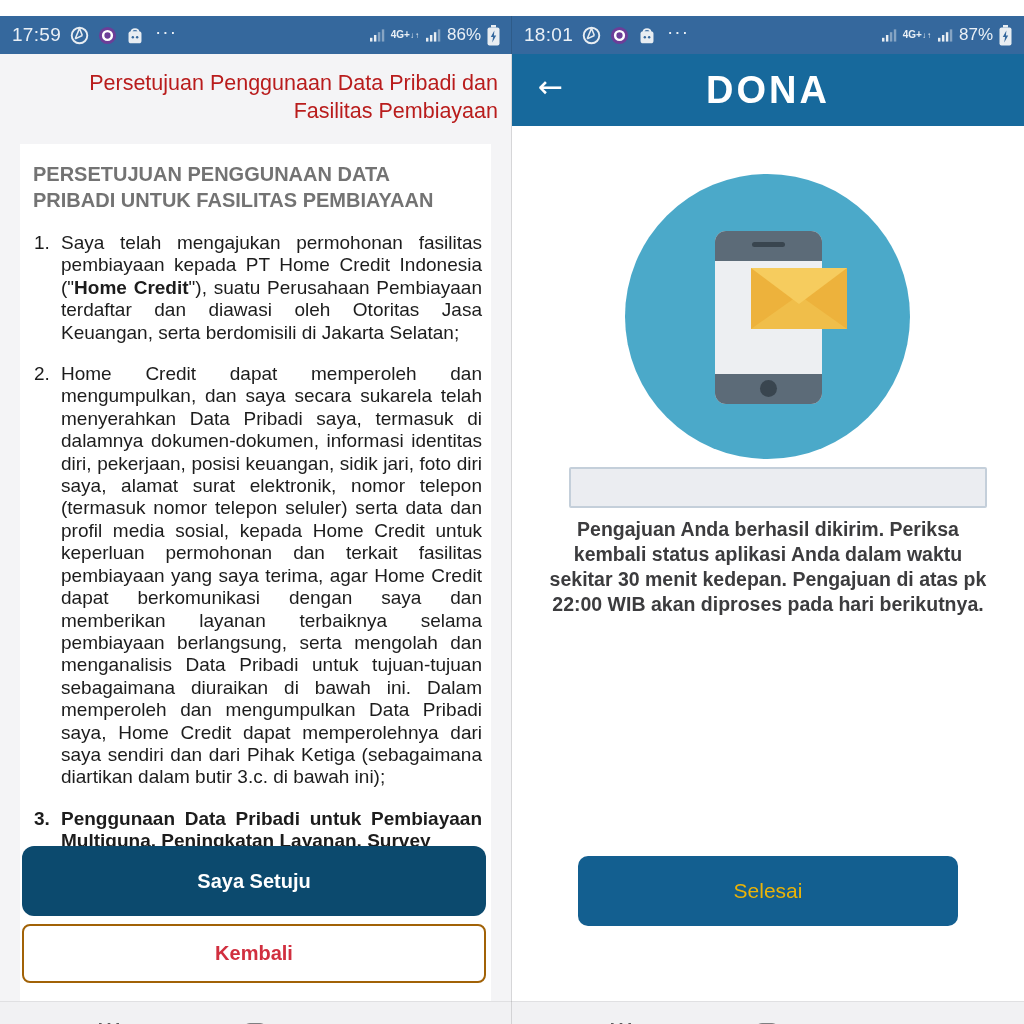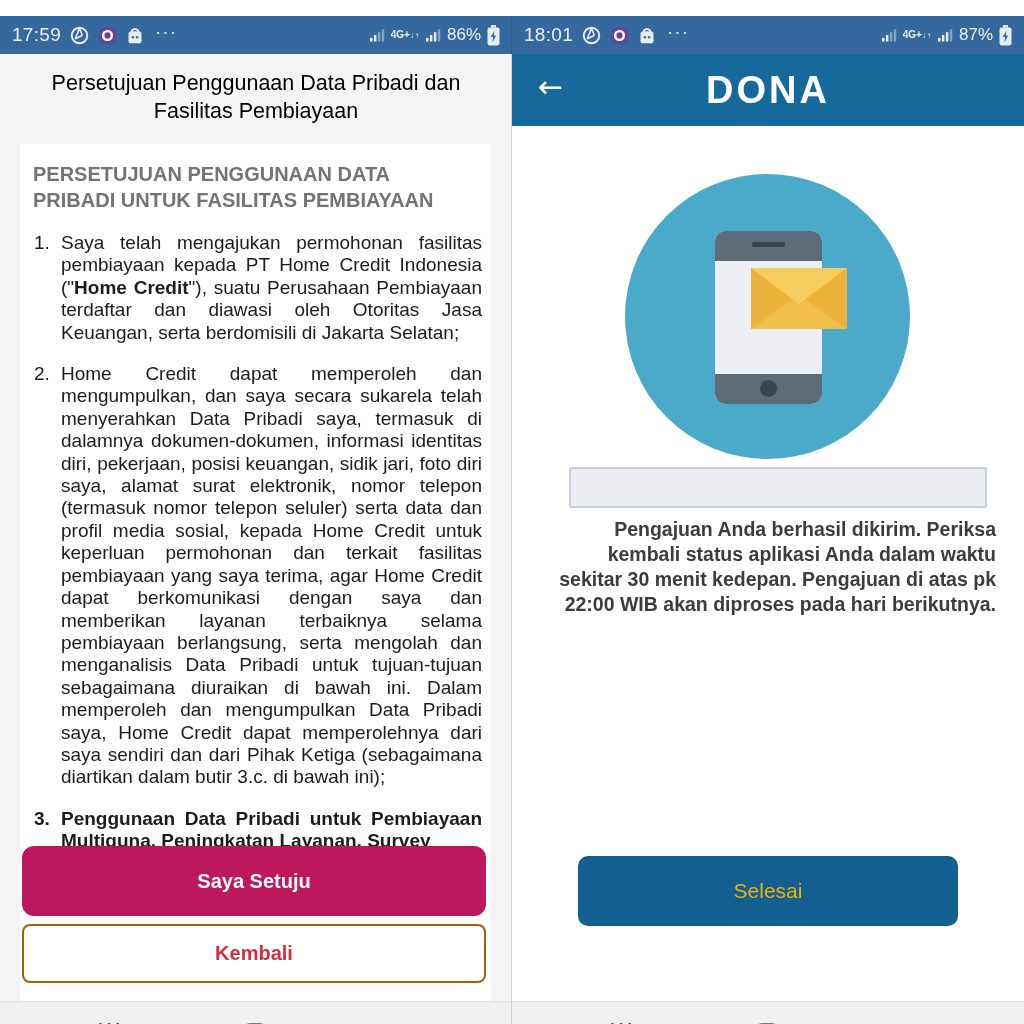--- a/index.html
+++ b/index.html
@@ -20,39 +20,39 @@
   .sb-ic { display:flex; align-items:center; }
   .sb-dots { font-size:19px; letter-spacing:1px; margin-left:2px; padding-bottom:6px; }
   .sb-right { margin-left:auto; display:flex; align-items:center; gap:6px; }
   .sb-net { display:flex; flex-direction:row; align-items:center; line-height:1; }
   .sb-net .g { font-size:10px; font-weight:bold; }
   .sb-net .ar { font-size:8px; letter-spacing:1px; margin-top:1px; }
   .sb-batt-pct { font-size:17px; }
 
   
   .page-title {
-    padding:15px 14px 0; text-align:center; color:#000000;
+    padding:15px 14px 0; text-align:right; color:#b91c1c;
     font-size:21.5px; line-height:28px;
   }
   .terms-card {
     position:absolute; left:20px; top:128px; width:471px; bottom:39px;
     background:#FFFFFF; overflow:hidden; padding:17px 9px 0 13px; box-sizing:border-box;
   }
   .terms-heading {
     font-weight:bold; font-size:20px; line-height:26px; color:#737373; margin-bottom:19px;
   }
   .term {
     position:relative; padding-left:28px; text-align:justify;
     font-size:19px; line-height:22.4px; color:#1C1C1C; margin-bottom:19px;
   }
   .term .num { position:absolute; left:1px; }
   .term.bold { font-weight:bold; }
   .btn-agree {
     position:absolute; left:22px; top:830px; width:464px; height:70px;
-    background:#be185d; border-radius:12px; border:none;
+    background:#0c4a6e; border-radius:12px; border:none;
     color:#FFFFFF; font-weight:bold; font-size:20px;
     display:flex; align-items:center; justify-content:center;
     font-family:"Liberation Sans", sans-serif;
   }
   .btn-back {
     position:absolute; left:22px; top:908px; width:464px; height:59px;
     background:#FFFFFF; border:2px solid #a16207; border-radius:8px; box-sizing:border-box;
     color:#D12F3F; font-weight:bold; font-size:20px;
     display:flex; align-items:center; justify-content:center;
     font-family:"Liberation Sans", sans-serif;
@@ -82,21 +82,21 @@
   .phone .speaker { position:absolute; top:11px; left:37px; width:33px; height:5px; border-radius:3px; background:#39454F; }
   .phone .cap-bottom { position:absolute; bottom:0; left:0; right:0; height:30px; background:#5C6B78; }
   .phone .home { position:absolute; bottom:7px; left:45px; width:17px; height:17px; border-radius:50%; background:#39454F; }
   .envelope { position:absolute; left:239px; top:252px; width:96px; height:61px; }
   .empty-field {
     position:absolute; left:57px; top:451px; width:418px; height:41px; box-sizing:border-box;
     background:#EBEDF1; border:2px solid #C4CFDA; border-radius:2px;
   }
   .result-message {
     position:absolute; left:28px; top:501px; width:456px;
-    text-align:right; font-weight:bold; font-size:19.5px; line-height:25px; color:#3C3C3E;
+    text-align:center; font-weight:bold; font-size:19.5px; line-height:25px; color:#3C3C3E;
   }
   .btn-done {
     position:absolute; left:66px; top:840px; width:380px; height:70px;
     background:#135F90; border:none; border-radius:10px;
     color:#eab308; font-size:21px;
     display:flex; align-items:center; justify-content:center;
     font-family:"Liberation Sans", sans-serif;
   }
 
   

